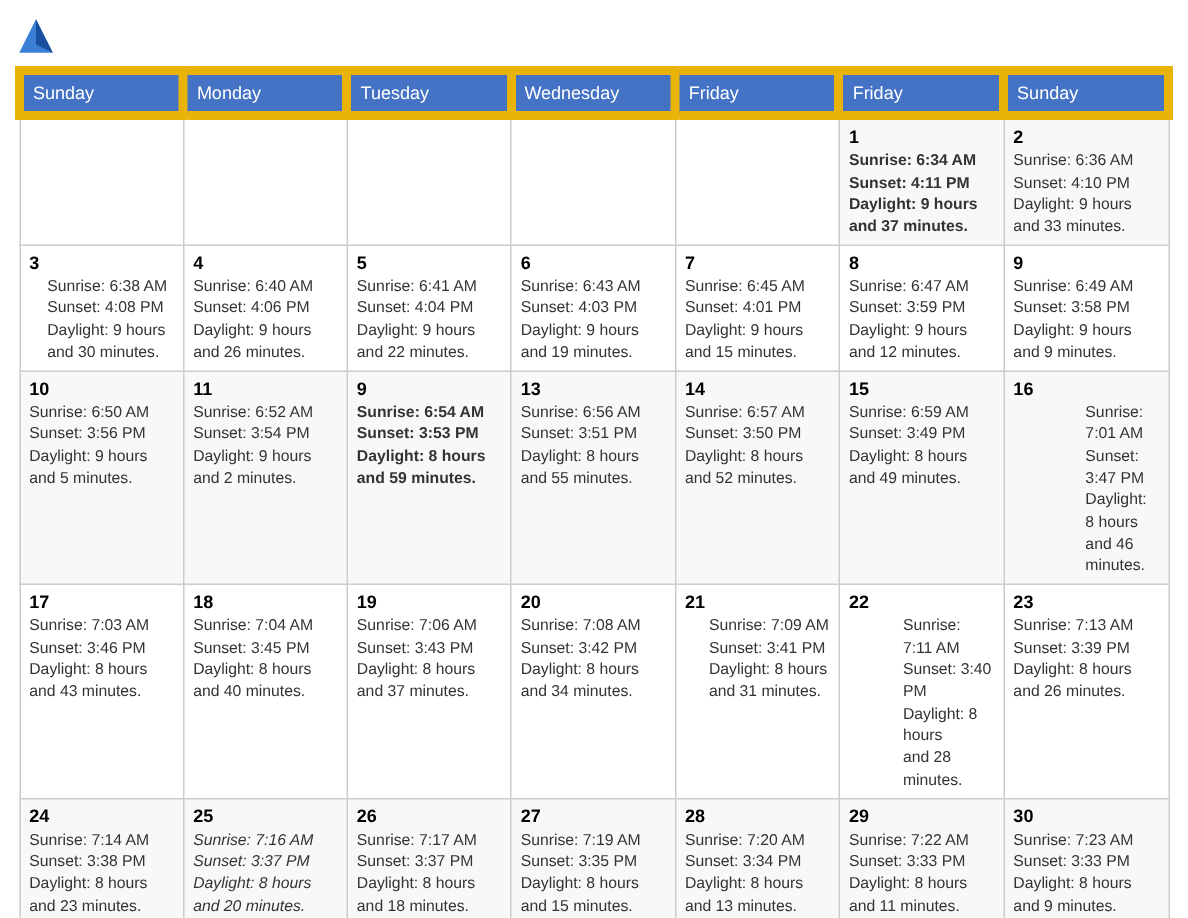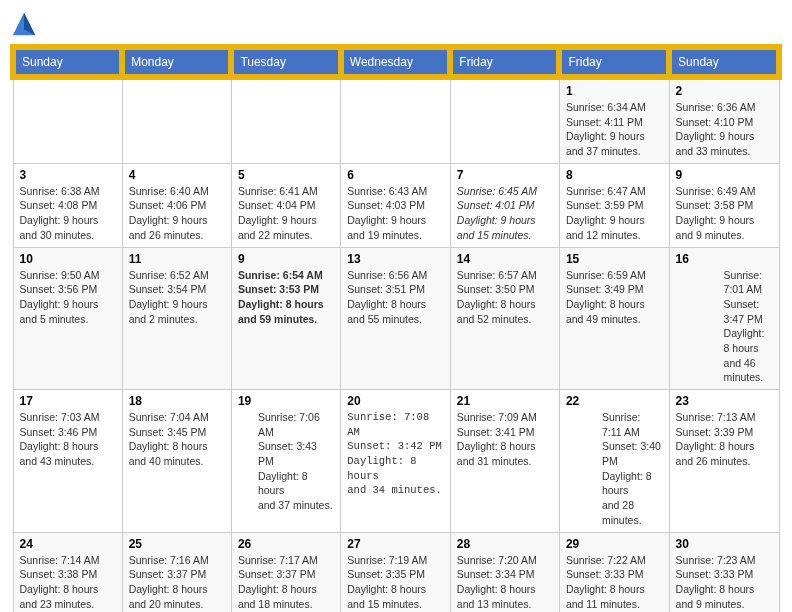--- a/index.html
+++ b/index.html
@@ -122,37 +122,37 @@
   </thead>
   <tbody id="calendar-body">
       <tr>
         <td class="empty-cell"></td>
         <td class="empty-cell"></td>
         <td class="empty-cell"></td>
         <td class="empty-cell"></td>
         <td class="empty-cell"></td>
         <td>
           <span class="day-number">1</span>
-          <div class="day-info" style="white-space: pre-line;">Sunrise: 6:34 AM
+          <div class="day-info" style="white-space: pre-line; font-weight: bold;">Sunrise: 6:34 AM
 Sunset: 4:11 PM
 Daylight: 9 hours
 and 37 minutes.</div>
         </td>
         <td>
           <span class="day-number">2</span>
           <div class="day-info" style="white-space: pre-line;">Sunrise: 6:36 AM
 Sunset: 4:10 PM
 Daylight: 9 hours
 and 33 minutes.</div>
         </td>
       </tr>
       <tr>
         <td>
           <span class="day-number">3</span>
-          <div class="day-info" style="white-space: pre-line;">Sunrise: 6:38 AM
+          <div class="day-info" style="white-space: pre-line; margin-left: 12px;">Sunrise: 6:38 AM
 Sunset: 4:08 PM
 Daylight: 9 hours
 and 30 minutes.</div>
         </td>
         <td>
           <span class="day-number">4</span>
           <div class="day-info" style="white-space: pre-line;">Sunrise: 6:40 AM
 Sunset: 4:06 PM
 Daylight: 9 hours
 and 26 minutes.</div>
@@ -166,21 +166,21 @@
         </td>
         <td>
           <span class="day-number">6</span>
           <div class="day-info" style="white-space: pre-line;">Sunrise: 6:43 AM
 Sunset: 4:03 PM
 Daylight: 9 hours
 and 19 minutes.</div>
         </td>
         <td>
           <span class="day-number">7</span>
-          <div class="day-info" style="white-space: pre-line; font-style: italic;">Sunrise: 6:45 AM
+          <div class="day-info" style="white-space: pre-line;">Sunrise: 6:45 AM
 Sunset: 4:01 PM
 Daylight: 9 hours
 and 15 minutes.</div>
         </td>
         <td>
           <span class="day-number">8</span>
           <div class="day-info" style="white-space: pre-line;">Sunrise: 6:47 AM
 Sunset: 3:59 PM
 Daylight: 9 hours
 and 12 minutes.</div>
@@ -189,21 +189,21 @@
           <span class="day-number">9</span>
           <div class="day-info" style="white-space: pre-line;">Sunrise: 6:49 AM
 Sunset: 3:58 PM
 Daylight: 9 hours
 and 9 minutes.</div>
         </td>
       </tr>
       <tr>
         <td>
           <span class="day-number">10</span>
-          <div class="day-info" style="white-space: pre-line;">Sunrise: 9:50 AM
+          <div class="day-info" style="white-space: pre-line;">Sunrise: 6:50 AM
 Sunset: 3:56 PM
 Daylight: 9 hours
 and 5 minutes.</div>
         </td>
         <td>
           <span class="day-number">11</span>
           <div class="day-info" style="white-space: pre-line;">Sunrise: 6:52 AM
 Sunset: 3:54 PM
 Daylight: 9 hours
 and 2 minutes.</div>
@@ -254,35 +254,35 @@
         </td>
         <td>
           <span class="day-number">18</span>
           <div class="day-info" style="white-space: pre-line;">Sunrise: 7:04 AM
 Sunset: 3:45 PM
 Daylight: 8 hours
 and 40 minutes.</div>
         </td>
         <td>
           <span class="day-number">19</span>
-          <div class="day-info" style="white-space: pre-line; margin-left: 20px;">Sunrise: 7:06 AM
+          <div class="day-info" style="white-space: pre-line;">Sunrise: 7:06 AM
 Sunset: 3:43 PM
 Daylight: 8 hours
 and 37 minutes.</div>
         </td>
         <td>
           <span class="day-number">20</span>
-          <div class="day-info" style="white-space: pre-line; font-family: Liberation Mono, monospace;">Sunrise: 7:08 AM
+          <div class="day-info" style="white-space: pre-line;">Sunrise: 7:08 AM
 Sunset: 3:42 PM
 Daylight: 8 hours
 and 34 minutes.</div>
         </td>
         <td>
           <span class="day-number">21</span>
-          <div class="day-info" style="white-space: pre-line;">Sunrise: 7:09 AM
+          <div class="day-info" style="white-space: pre-line; margin-left: 16px;">Sunrise: 7:09 AM
 Sunset: 3:41 PM
 Daylight: 8 hours
 and 31 minutes.</div>
         </td>
         <td>
           <span class="day-number">22</span>
           <div class="day-info" style="white-space: pre-line; margin-left: 36px;">Sunrise: 7:11 AM
 Sunset: 3:40 PM
 Daylight: 8 hours
 and 28 minutes.</div>
@@ -298,21 +298,21 @@
       <tr>
         <td>
           <span class="day-number">24</span>
           <div class="day-info" style="white-space: pre-line;">Sunrise: 7:14 AM
 Sunset: 3:38 PM
 Daylight: 8 hours
 and 23 minutes.</div>
         </td>
         <td>
           <span class="day-number">25</span>
-          <div class="day-info" style="white-space: pre-line;">Sunrise: 7:16 AM
+          <div class="day-info" style="white-space: pre-line; font-style: italic;">Sunrise: 7:16 AM
 Sunset: 3:37 PM
 Daylight: 8 hours
 and 20 minutes.</div>
         </td>
         <td>
           <span class="day-number">26</span>
           <div class="day-info" style="white-space: pre-line;">Sunrise: 7:17 AM
 Sunset: 3:37 PM
 Daylight: 8 hours
 and 18 minutes.</div>

